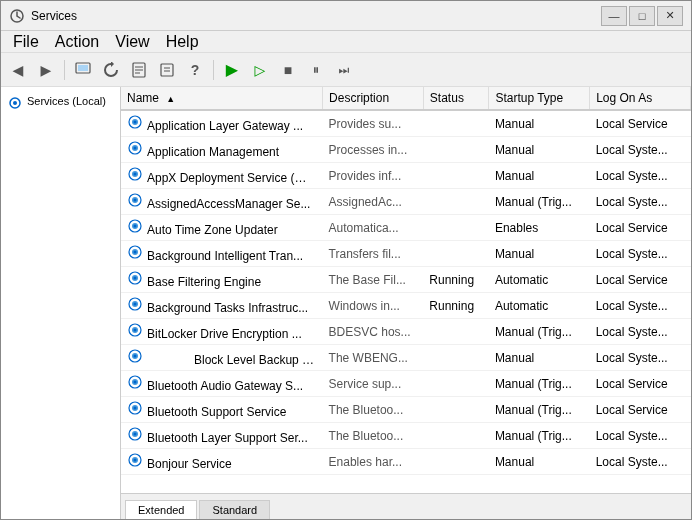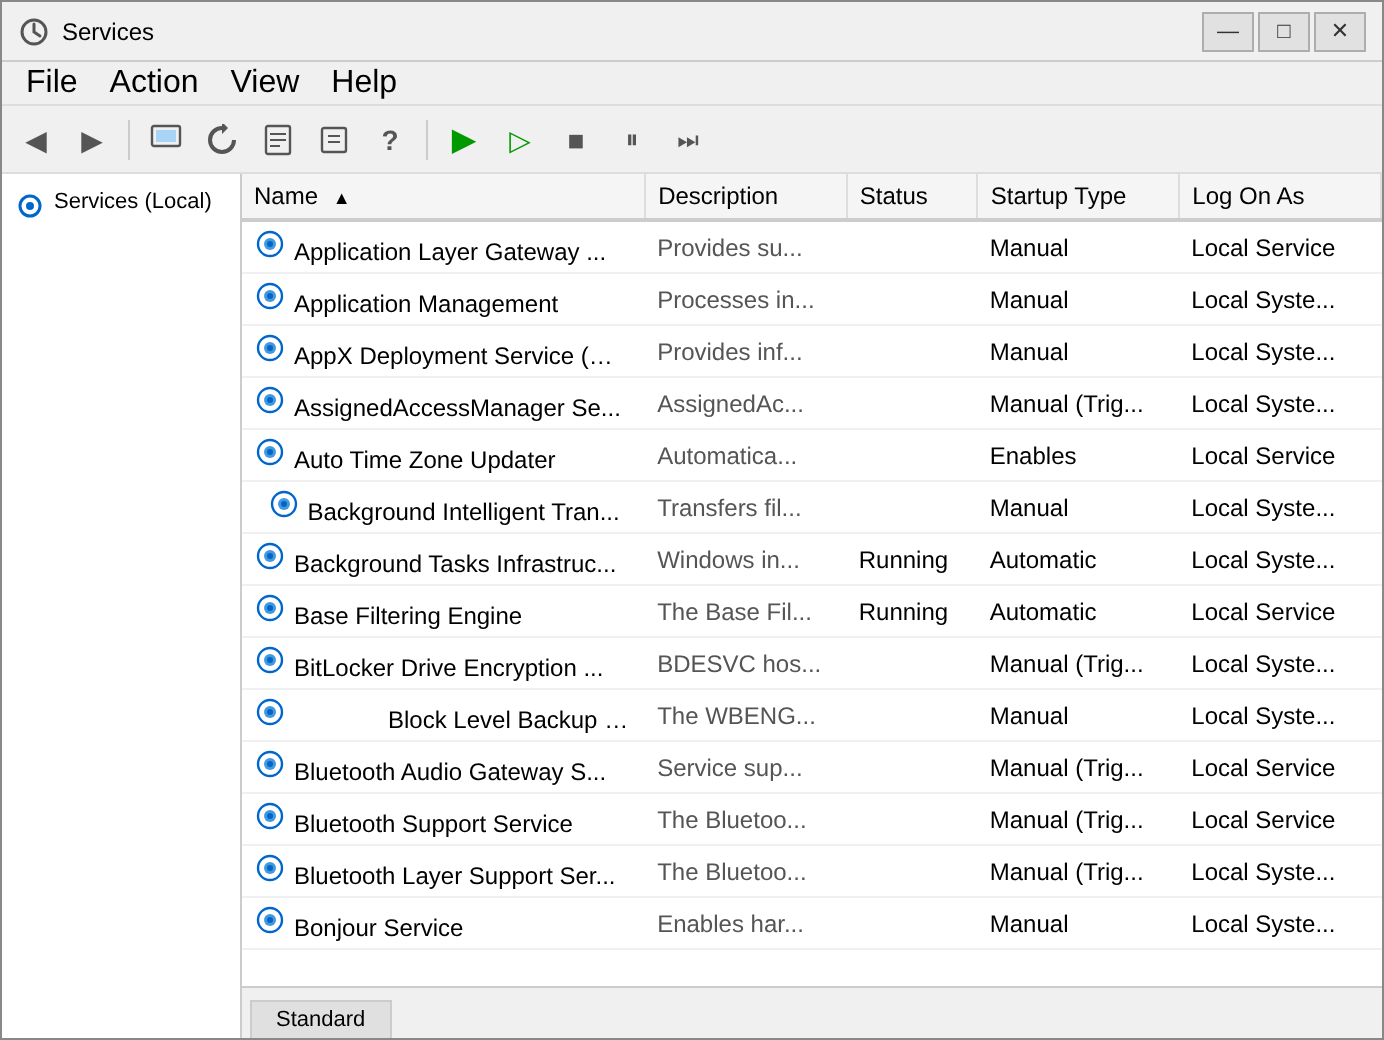--- a/index.html
+++ b/index.html
@@ -365,43 +365,30 @@
                       <circle cx="8" cy="8" r="3" fill="#4499dd"></circle>
                       <circle cx="8" cy="8" r="1.5" fill="#0066cc"></circle>
                     </svg>
                   </span><span style="overflow: hidden; text-overflow: ellipsis; white-space: nowrap;">Auto Time Zone Updater</span></td>
                 <td class="col-desc" style="white-space: nowrap; overflow: hidden; text-overflow: ellipsis; max-width: 100px; padding: 3px 6px; color: rgb(85, 85, 85);">Automatica...</td>
                 <td class="col-status" style="white-space: nowrap; overflow: hidden; text-overflow: ellipsis; padding: 3px 6px;"></td>
                 <td class="col-startup" style="white-space: nowrap; overflow: hidden; text-overflow: ellipsis; max-width: 100px; padding: 3px 6px;">Enables</td>
                 <td class="col-logon" style="white-space: nowrap; overflow: hidden; text-overflow: ellipsis; max-width: 100px; padding: 3px 6px;">Local Service</td>
               </tr>
               <tr>
-                <td class="col-name" style="display: table-cell; white-space: nowrap; overflow: hidden; text-overflow: ellipsis; max-width: 200px; padding: 3px 6px; text-align: center;"><span style="display: inline-flex; align-items: center; margin-right: 4px; flex-shrink: 0;">
+                <td class="col-name" style="display: table-cell; white-space: nowrap; overflow: hidden; text-overflow: ellipsis; max-width: 200px; padding: 3px 6px;"><span style="display: inline-flex; align-items: center; margin-right: 4px; flex-shrink: 0;">
                     <svg width="16" height="16" viewBox="0 0 16 16">
                       <circle cx="8" cy="8" r="6" fill="none" stroke="#0066cc" stroke-width="1.2"></circle>
                       <circle cx="8" cy="8" r="3" fill="#4499dd"></circle>
                       <circle cx="8" cy="8" r="1.5" fill="#0066cc"></circle>
                     </svg>
                   </span><span style="overflow: hidden; text-overflow: ellipsis; white-space: nowrap;">Background Intelligent Tran...</span></td>
                 <td class="col-desc" style="white-space: nowrap; overflow: hidden; text-overflow: ellipsis; max-width: 100px; padding: 3px 6px; color: rgb(85, 85, 85);">Transfers fil...</td>
                 <td class="col-status" style="white-space: nowrap; overflow: hidden; text-overflow: ellipsis; padding: 3px 6px;"></td>
                 <td class="col-startup" style="white-space: nowrap; overflow: hidden; text-overflow: ellipsis; max-width: 100px; padding: 3px 6px;">Manual</td>
-                <td class="col-logon" style="white-space: nowrap; overflow: hidden; text-overflow: ellipsis; max-width: 100px; padding: 3px 6px;">Local Syste...</td>
-              </tr>
-              <tr>
-                <td class="col-name" style="display: table-cell; white-space: nowrap; overflow: hidden; text-overflow: ellipsis; max-width: 200px; padding: 3px 6px;"><span style="display: inline-flex; align-items: center; margin-right: 4px; flex-shrink: 0;">
-                    <svg width="16" height="16" viewBox="0 0 16 16">
-                      <circle cx="8" cy="8" r="6" fill="none" stroke="#0066cc" stroke-width="1.2"></circle>
-                      <circle cx="8" cy="8" r="3" fill="#4499dd"></circle>
-                      <circle cx="8" cy="8" r="1.5" fill="#0066cc"></circle>
-                    </svg>
-                  </span><span style="overflow: hidden; text-overflow: ellipsis; white-space: nowrap;">Background Tasks Infrastruc...</span></td>
-                <td class="col-desc" style="white-space: nowrap; overflow: hidden; text-overflow: ellipsis; max-width: 100px; padding: 3px 6px; color: rgb(85, 85, 85);">Windows in...</td>
-                <td class="col-status" style="white-space: nowrap; overflow: hidden; text-overflow: ellipsis; padding: 3px 6px; color: rgb(0, 0, 0); font-weight: normal;">Running</td>
-                <td class="col-startup" style="white-space: nowrap; overflow: hidden; text-overflow: ellipsis; max-width: 100px; padding: 3px 6px;">Automatic</td>
                 <td class="col-logon" style="white-space: nowrap; overflow: hidden; text-overflow: ellipsis; max-width: 100px; padding: 3px 6px;">Local Syste...</td>
               </tr>
               <tr>
                 <td class="col-name" style="display: table-cell; white-space: nowrap; overflow: hidden; text-overflow: ellipsis; max-width: 200px; padding: 3px 6px;"><span style="display: inline-flex; align-items: center; margin-right: 4px; flex-shrink: 0;">
                     <svg width="16" height="16" viewBox="0 0 16 16">
                       <circle cx="8" cy="8" r="6" fill="none" stroke="#0066cc" stroke-width="1.2"></circle>
                       <circle cx="8" cy="8" r="3" fill="#4499dd"></circle>
                       <circle cx="8" cy="8" r="1.5" fill="#0066cc"></circle>
                     </svg>
                   </span><span style="overflow: hidden; text-overflow: ellipsis; white-space: nowrap;">Base Filtering Engine</span></td>
@@ -410,20 +397,33 @@
                 <td class="col-startup" style="white-space: nowrap; overflow: hidden; text-overflow: ellipsis; max-width: 100px; padding: 3px 6px;">Automatic</td>
                 <td class="col-logon" style="white-space: nowrap; overflow: hidden; text-overflow: ellipsis; max-width: 100px; padding: 3px 6px;">Local Service</td>
               </tr>
               <tr>
                 <td class="col-name" style="display: table-cell; white-space: nowrap; overflow: hidden; text-overflow: ellipsis; max-width: 200px; padding: 3px 6px;"><span style="display: inline-flex; align-items: center; margin-right: 4px; flex-shrink: 0;">
                     <svg width="16" height="16" viewBox="0 0 16 16">
                       <circle cx="8" cy="8" r="6" fill="none" stroke="#0066cc" stroke-width="1.2"></circle>
                       <circle cx="8" cy="8" r="3" fill="#4499dd"></circle>
                       <circle cx="8" cy="8" r="1.5" fill="#0066cc"></circle>
                     </svg>
+                  </span><span style="overflow: hidden; text-overflow: ellipsis; white-space: nowrap;">Background Tasks Infrastruc...</span></td>
+                <td class="col-desc" style="white-space: nowrap; overflow: hidden; text-overflow: ellipsis; max-width: 100px; padding: 3px 6px; color: rgb(85, 85, 85);">Windows in...</td>
+                <td class="col-status" style="white-space: nowrap; overflow: hidden; text-overflow: ellipsis; padding: 3px 6px; color: rgb(0, 0, 0); font-weight: normal;">Running</td>
+                <td class="col-startup" style="white-space: nowrap; overflow: hidden; text-overflow: ellipsis; max-width: 100px; padding: 3px 6px;">Automatic</td>
+                <td class="col-logon" style="white-space: nowrap; overflow: hidden; text-overflow: ellipsis; max-width: 100px; padding: 3px 6px;">Local Syste...</td>
+              </tr>
+              <tr>
+                <td class="col-name" style="display: table-cell; white-space: nowrap; overflow: hidden; text-overflow: ellipsis; max-width: 200px; padding: 3px 6px;"><span style="display: inline-flex; align-items: center; margin-right: 4px; flex-shrink: 0;">
+                    <svg width="16" height="16" viewBox="0 0 16 16">
+                      <circle cx="8" cy="8" r="6" fill="none" stroke="#0066cc" stroke-width="1.2"></circle>
+                      <circle cx="8" cy="8" r="3" fill="#4499dd"></circle>
+                      <circle cx="8" cy="8" r="1.5" fill="#0066cc"></circle>
+                    </svg>
                   </span><span style="overflow: hidden; text-overflow: ellipsis; white-space: nowrap;">BitLocker Drive Encryption ...</span></td>
                 <td class="col-desc" style="white-space: nowrap; overflow: hidden; text-overflow: ellipsis; max-width: 100px; padding: 3px 6px; color: rgb(85, 85, 85);">BDESVC hos...</td>
                 <td class="col-status" style="white-space: nowrap; overflow: hidden; text-overflow: ellipsis; padding: 3px 6px;"></td>
                 <td class="col-startup" style="white-space: nowrap; overflow: hidden; text-overflow: ellipsis; max-width: 100px; padding: 3px 6px;">Manual (Trig...</td>
                 <td class="col-logon" style="white-space: nowrap; overflow: hidden; text-overflow: ellipsis; max-width: 100px; padding: 3px 6px;">Local Syste...</td>
               </tr>
               <tr>
                 <td class="col-name" style="display: table-cell; white-space: nowrap; overflow: hidden; text-overflow: ellipsis; max-width: 200px; padding: 3px 6px;"><span style="display: inline-flex; align-items: center; margin-right: 4px; flex-shrink: 0;">
                     <svg width="16" height="16" viewBox="0 0 16 16">
                       <circle cx="8" cy="8" r="6" fill="none" stroke="#0066cc" stroke-width="1.2"></circle>
@@ -486,17 +486,18 @@
                 <td class="col-desc" style="white-space: nowrap; overflow: hidden; text-overflow: ellipsis; max-width: 100px; padding: 3px 6px; color: rgb(85, 85, 85);">Enables har...</td>
                 <td class="col-status" style="white-space: nowrap; overflow: hidden; text-overflow: ellipsis; padding: 3px 6px;"></td>
                 <td class="col-startup" style="white-space: nowrap; overflow: hidden; text-overflow: ellipsis; max-width: 100px; padding: 3px 6px;">Manual</td>
                 <td class="col-logon" style="white-space: nowrap; overflow: hidden; text-overflow: ellipsis; max-width: 100px; padding: 3px 6px;">Local Syste...</td>
               </tr>
             </tbody>
         </table>
       </div>
 
       <div class="tab-bar">
+        <div class="tab active">Extended</div>
         <div class="tab">Standard</div>
       </div>
     </div>
   </div>
 </div>
 
 </body></html>

